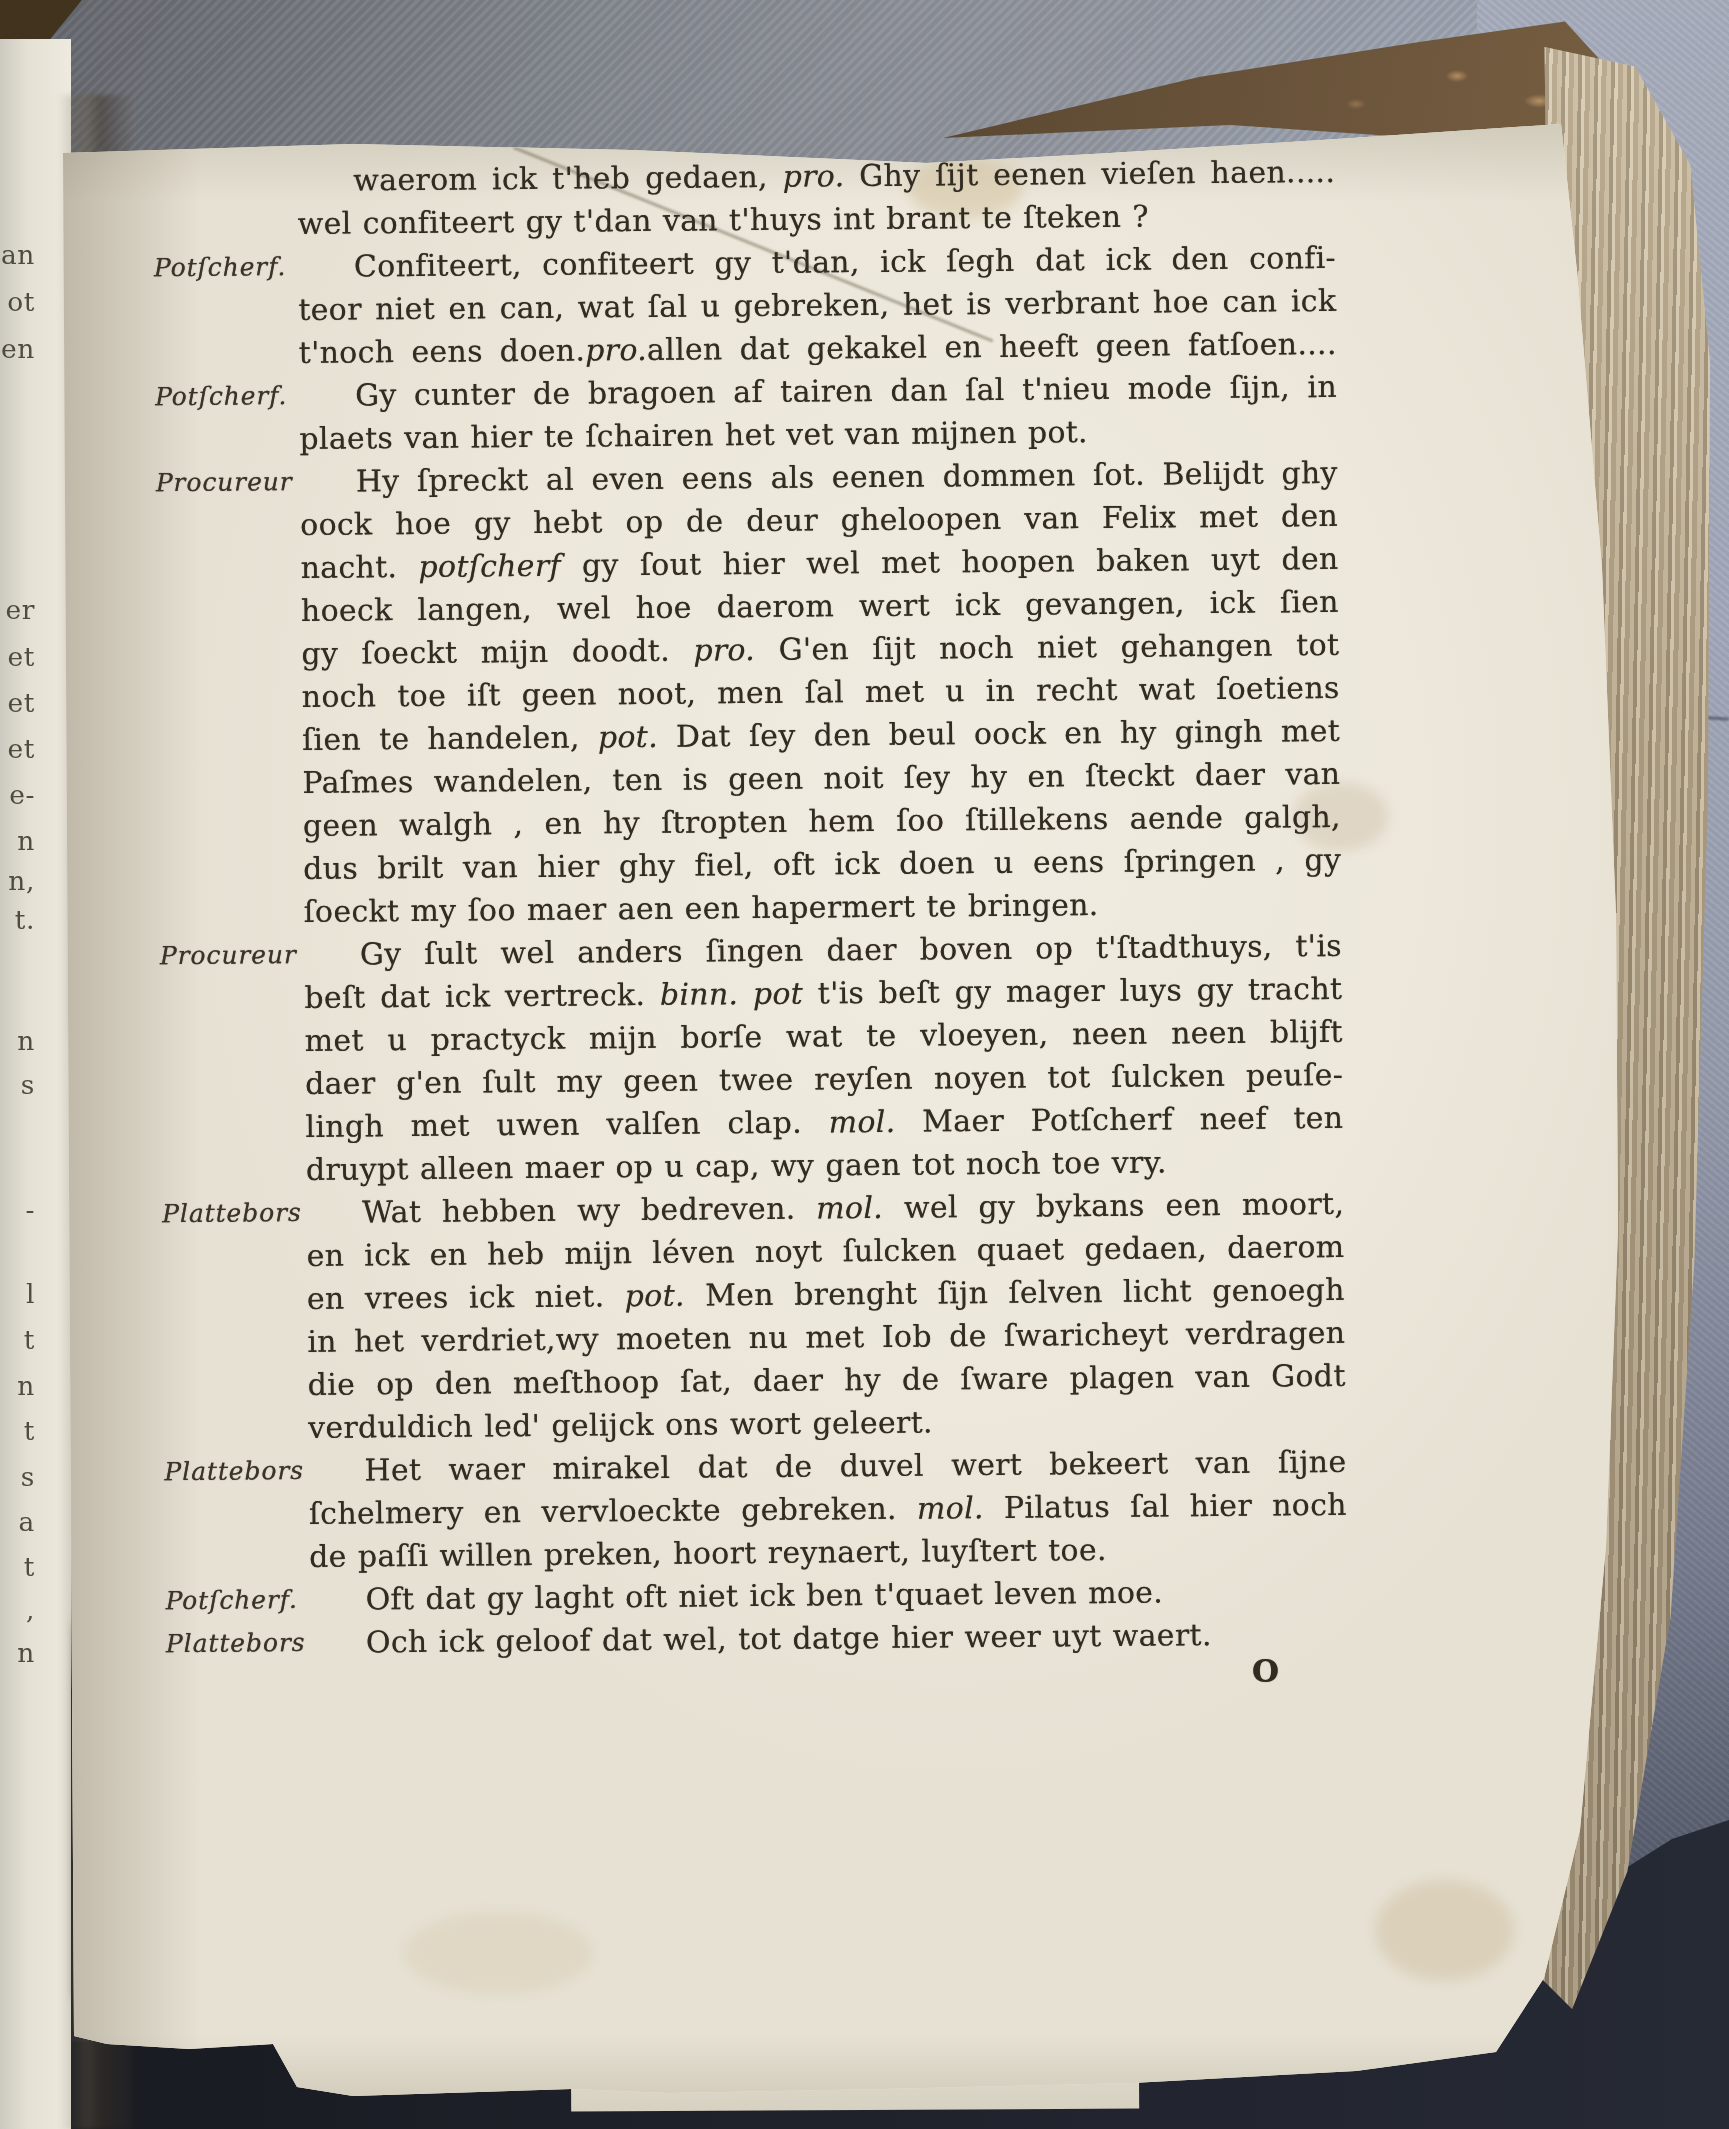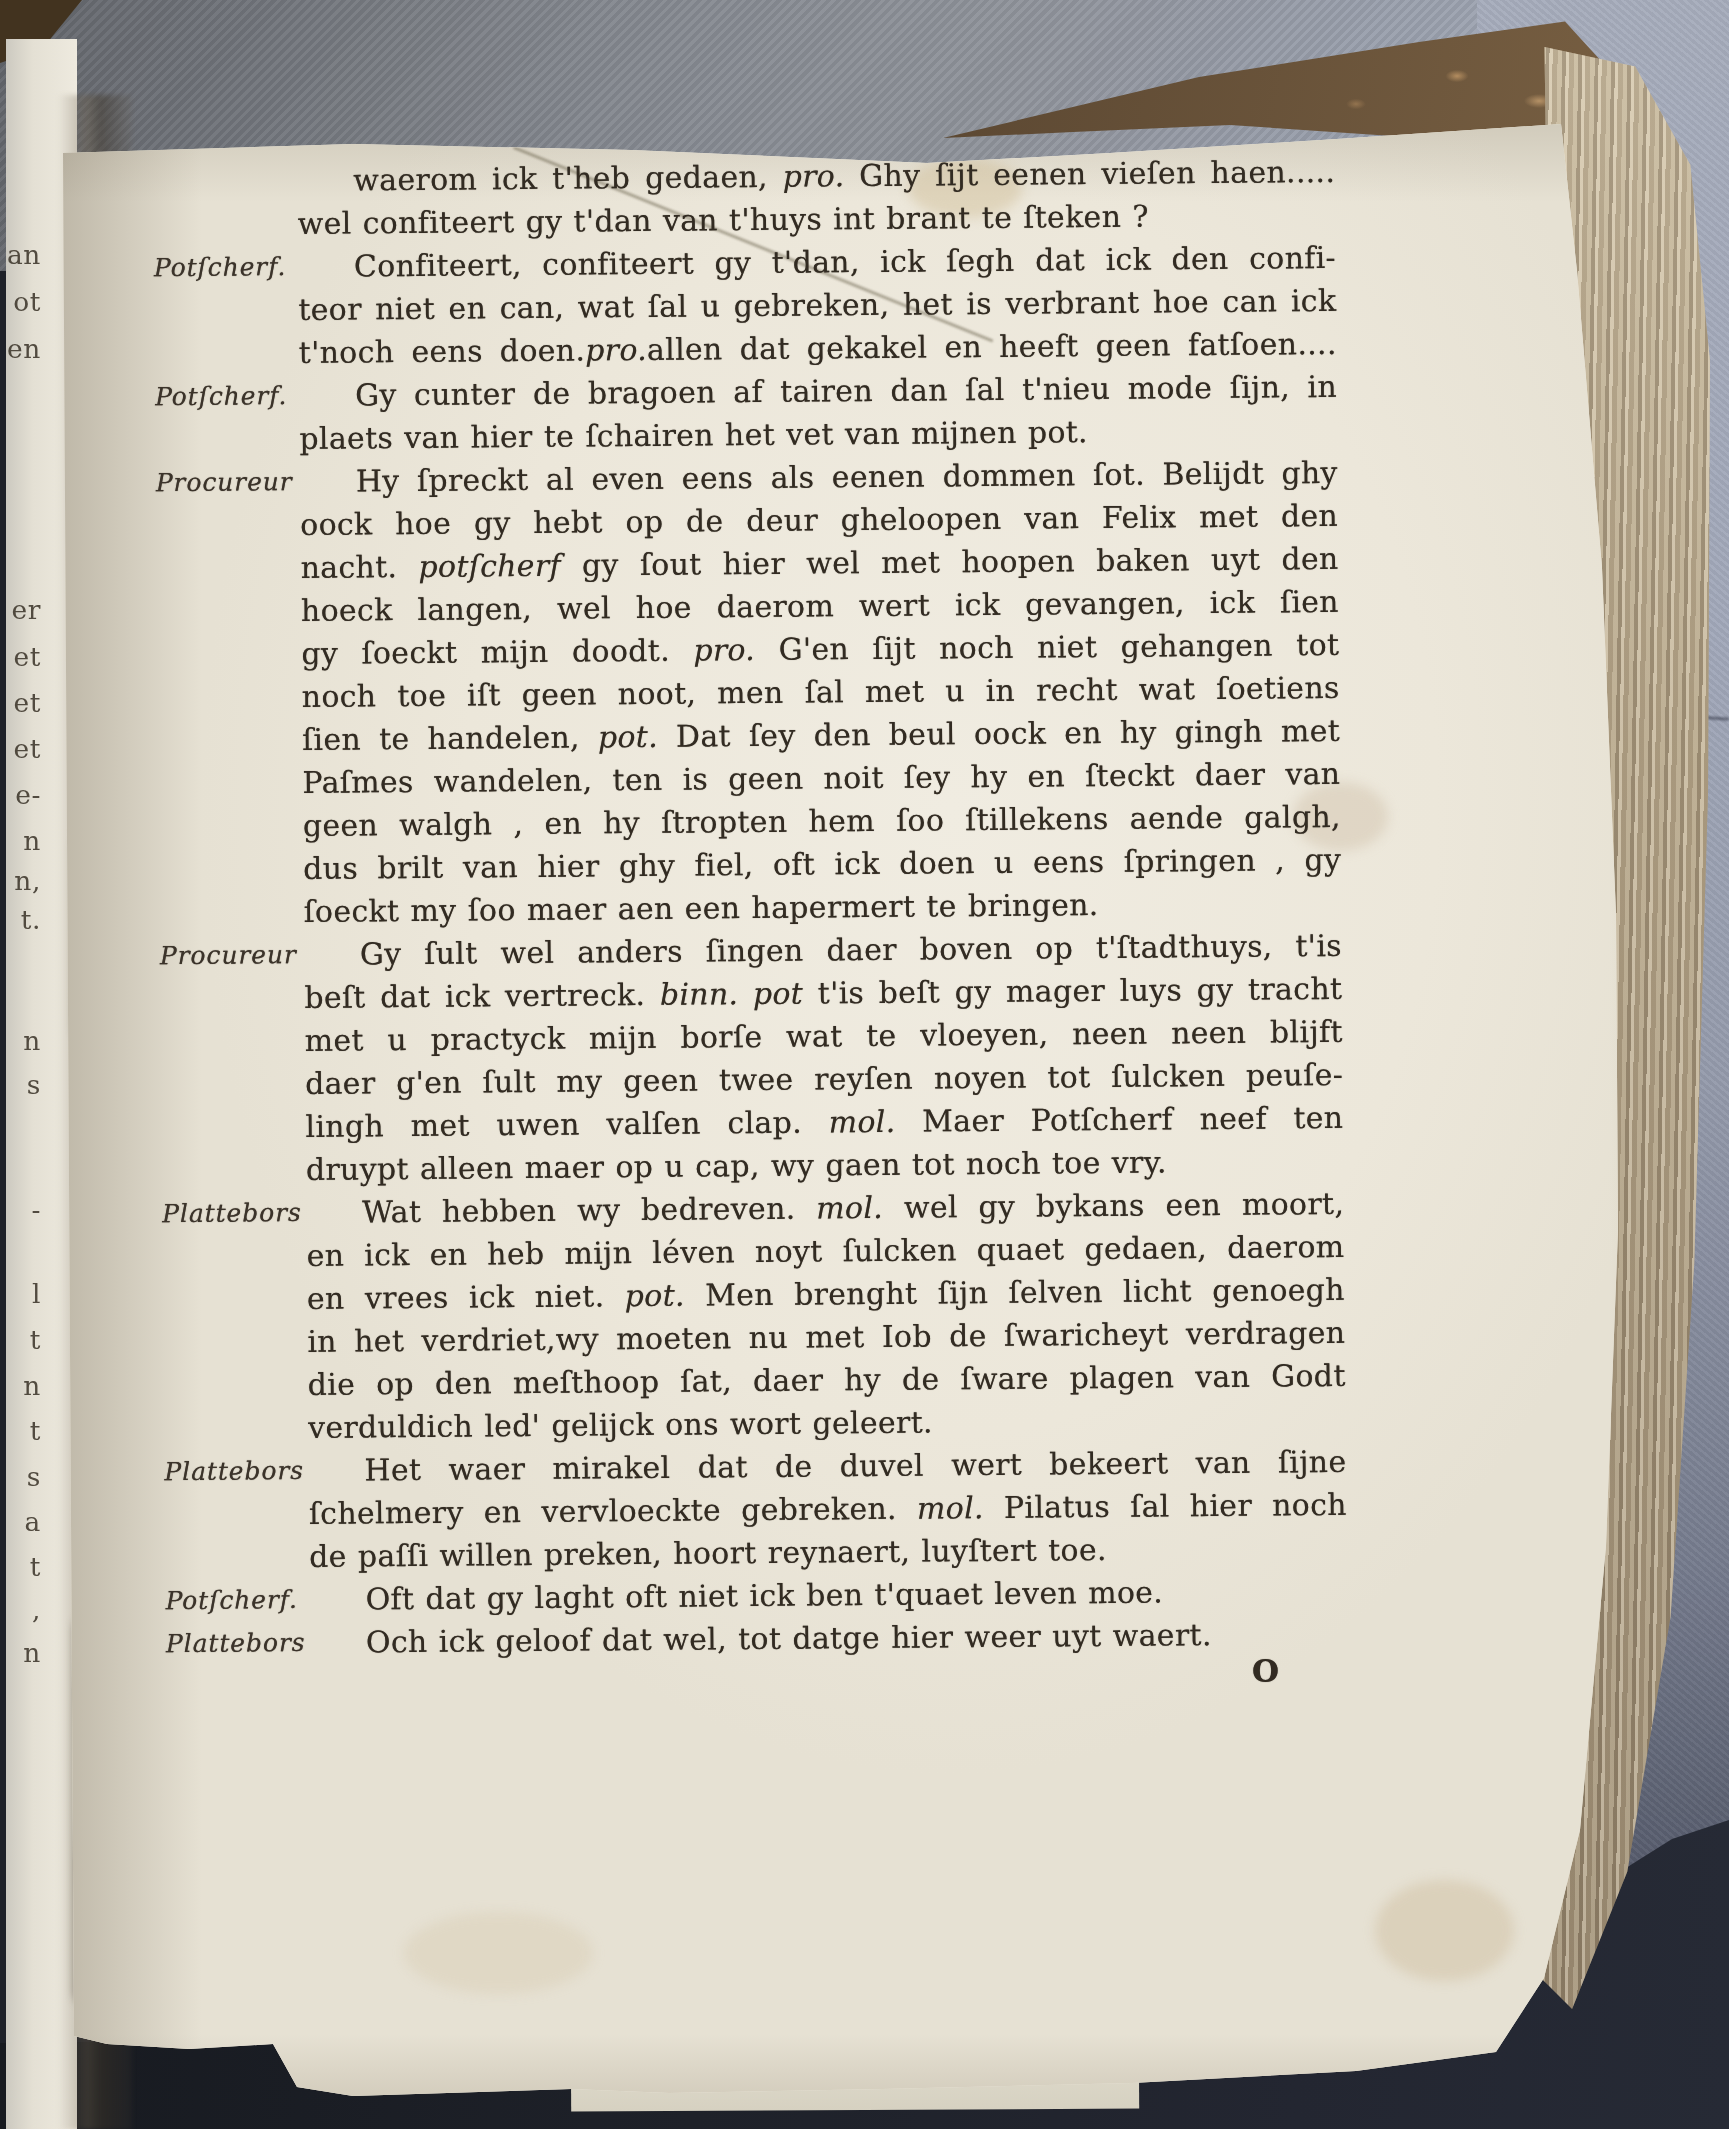--- a/index.html
+++ b/index.html
@@ -36,21 +36,21 @@
 
   
   .page-stack{position:absolute;left:1513px;top:47px;width:197px;height:1962px;
     background:
       repeating-linear-gradient(91deg, rgba(117,101,79,.42) 0 3.8px, rgba(232,221,199,.5) 3.8px 7px, rgba(151,134,108,.38) 7px 12px, rgba(205,192,166,.45) 12px 16.4px),
       linear-gradient(180deg,var(--stack-tan-light) 0%, var(--stack-tan) 35%, #a4957c 65%, #93846d 100%);
     clip-path:polygon(16% 0,62% 1%,90% 6%,100% 16%,99% 38%,92% 62%,80% 80%,58% 93%,30% 100%,10% 98%,2% 92%,12% 64%,20% 38%,18% 16%);}
 
   
   .left-page{position:absolute;left:0;top:39px;width:71px;height:2090px;
-    background:linear-gradient(90deg,#ccc9c0 0%, var(--facing-paper) 38%, #eeeadf 100%);margin-left:6px;}
+    background:linear-gradient(90deg,#ccc9c0 0%, var(--facing-paper) 38%, #eeeadf 100%);}
   .frag{position:absolute;left:-10px;width:45px;text-align:right;
     font:400 26.5px/1 "DejaVu Serif", serif;color:#3e372c;opacity:.88;letter-spacing:0.6px;}
   .gutter{position:absolute;left:58px;top:95px;width:74px;height:2035px;
     background:linear-gradient(90deg, rgba(104,92,72,0) 0%, rgba(104,92,72,.42) 40%, rgba(62,54,42,.5) 58%, rgba(104,92,72,.1) 100%);
     filter:blur(2.5px);}
   .gutter-blob{position:absolute;left:74px;width:29px;background:rgba(72,62,47,.5);border-radius:25px;filter:blur(4.4px);}
 
   
   .page-tab{position:absolute;left:571px;top:2036px;width:568px;height:74px;
     background:linear-gradient(180deg,#e3dfd1,#d6d1c1);transform:rotate(-.3deg);}

